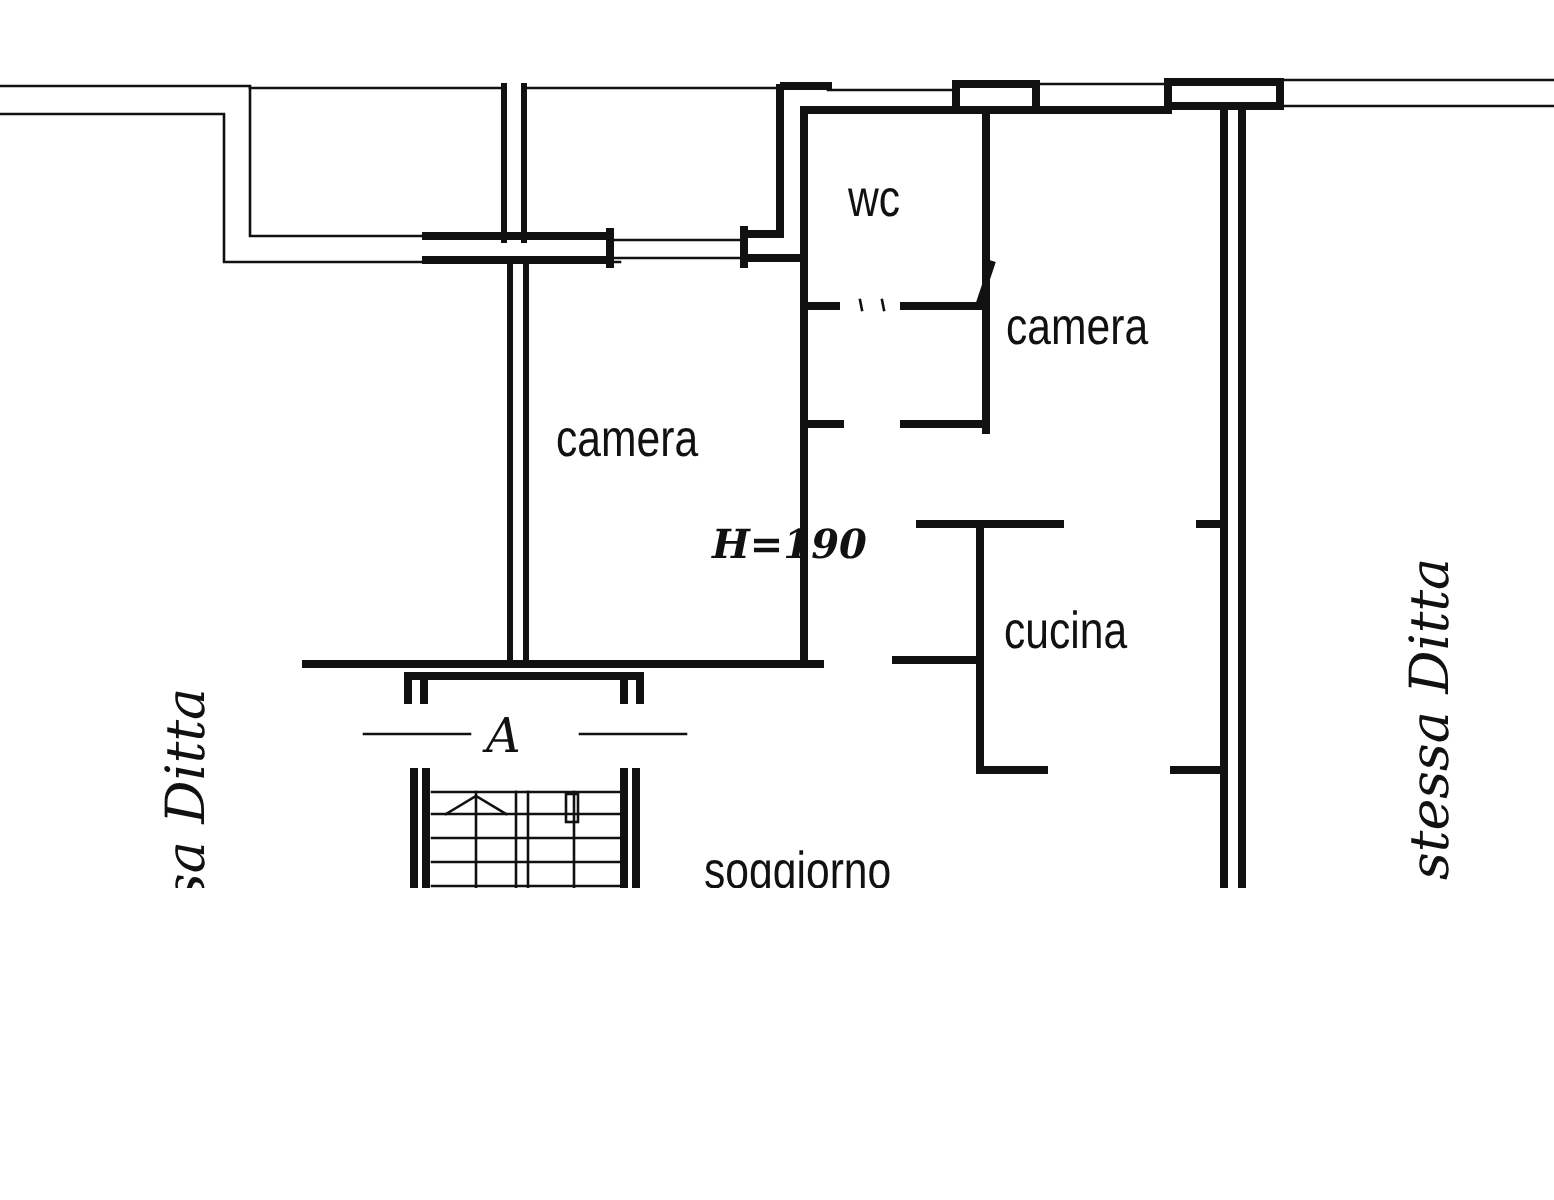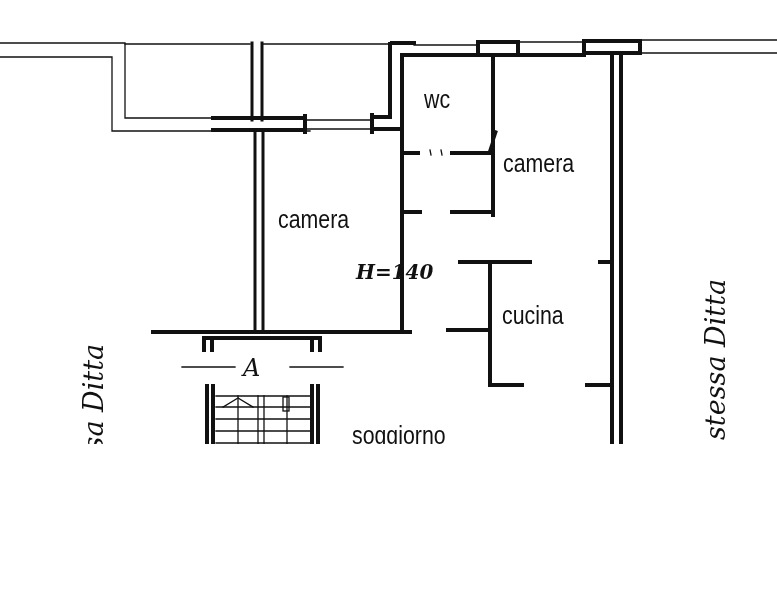--- a/index.html
+++ b/index.html
@@ -167,18 +167,18 @@
       <line class="w thin" x1="503" y1="578" x2="503" y2="600"></line>
     </g>
   </svg>
 
   <span class="label room" style="left:424px; top:84px;">wc</span>
   <span class="label room" style="left:503px; top:148px;">camera</span>
   <span class="label room" style="left:278px; top:204px;">camera</span>
   <span class="label room" style="left:502px; top:300px;">cucina</span>
   <span class="label room" style="left:352px; top:420px;">soggiorno</span>
 
-  <span class="label hand" style="left:356px; top:260px; font-size:20px; font-weight:bold;">H=140</span>
+  <span class="label hand" style="left:356px; top:260px; font-size:20px; font-weight:bold;">H=190</span>
   <span class="label hand" style="left:243px; top:354px; font-size:24px;">A</span>
 
   <span class="label hand vert" style="left:78px; top:505px;">stessa Ditta</span>
   <span class="label hand vert" style="left:700px; top:440px;">stessa Ditta</span>
 </div>
 
 </body></html>

